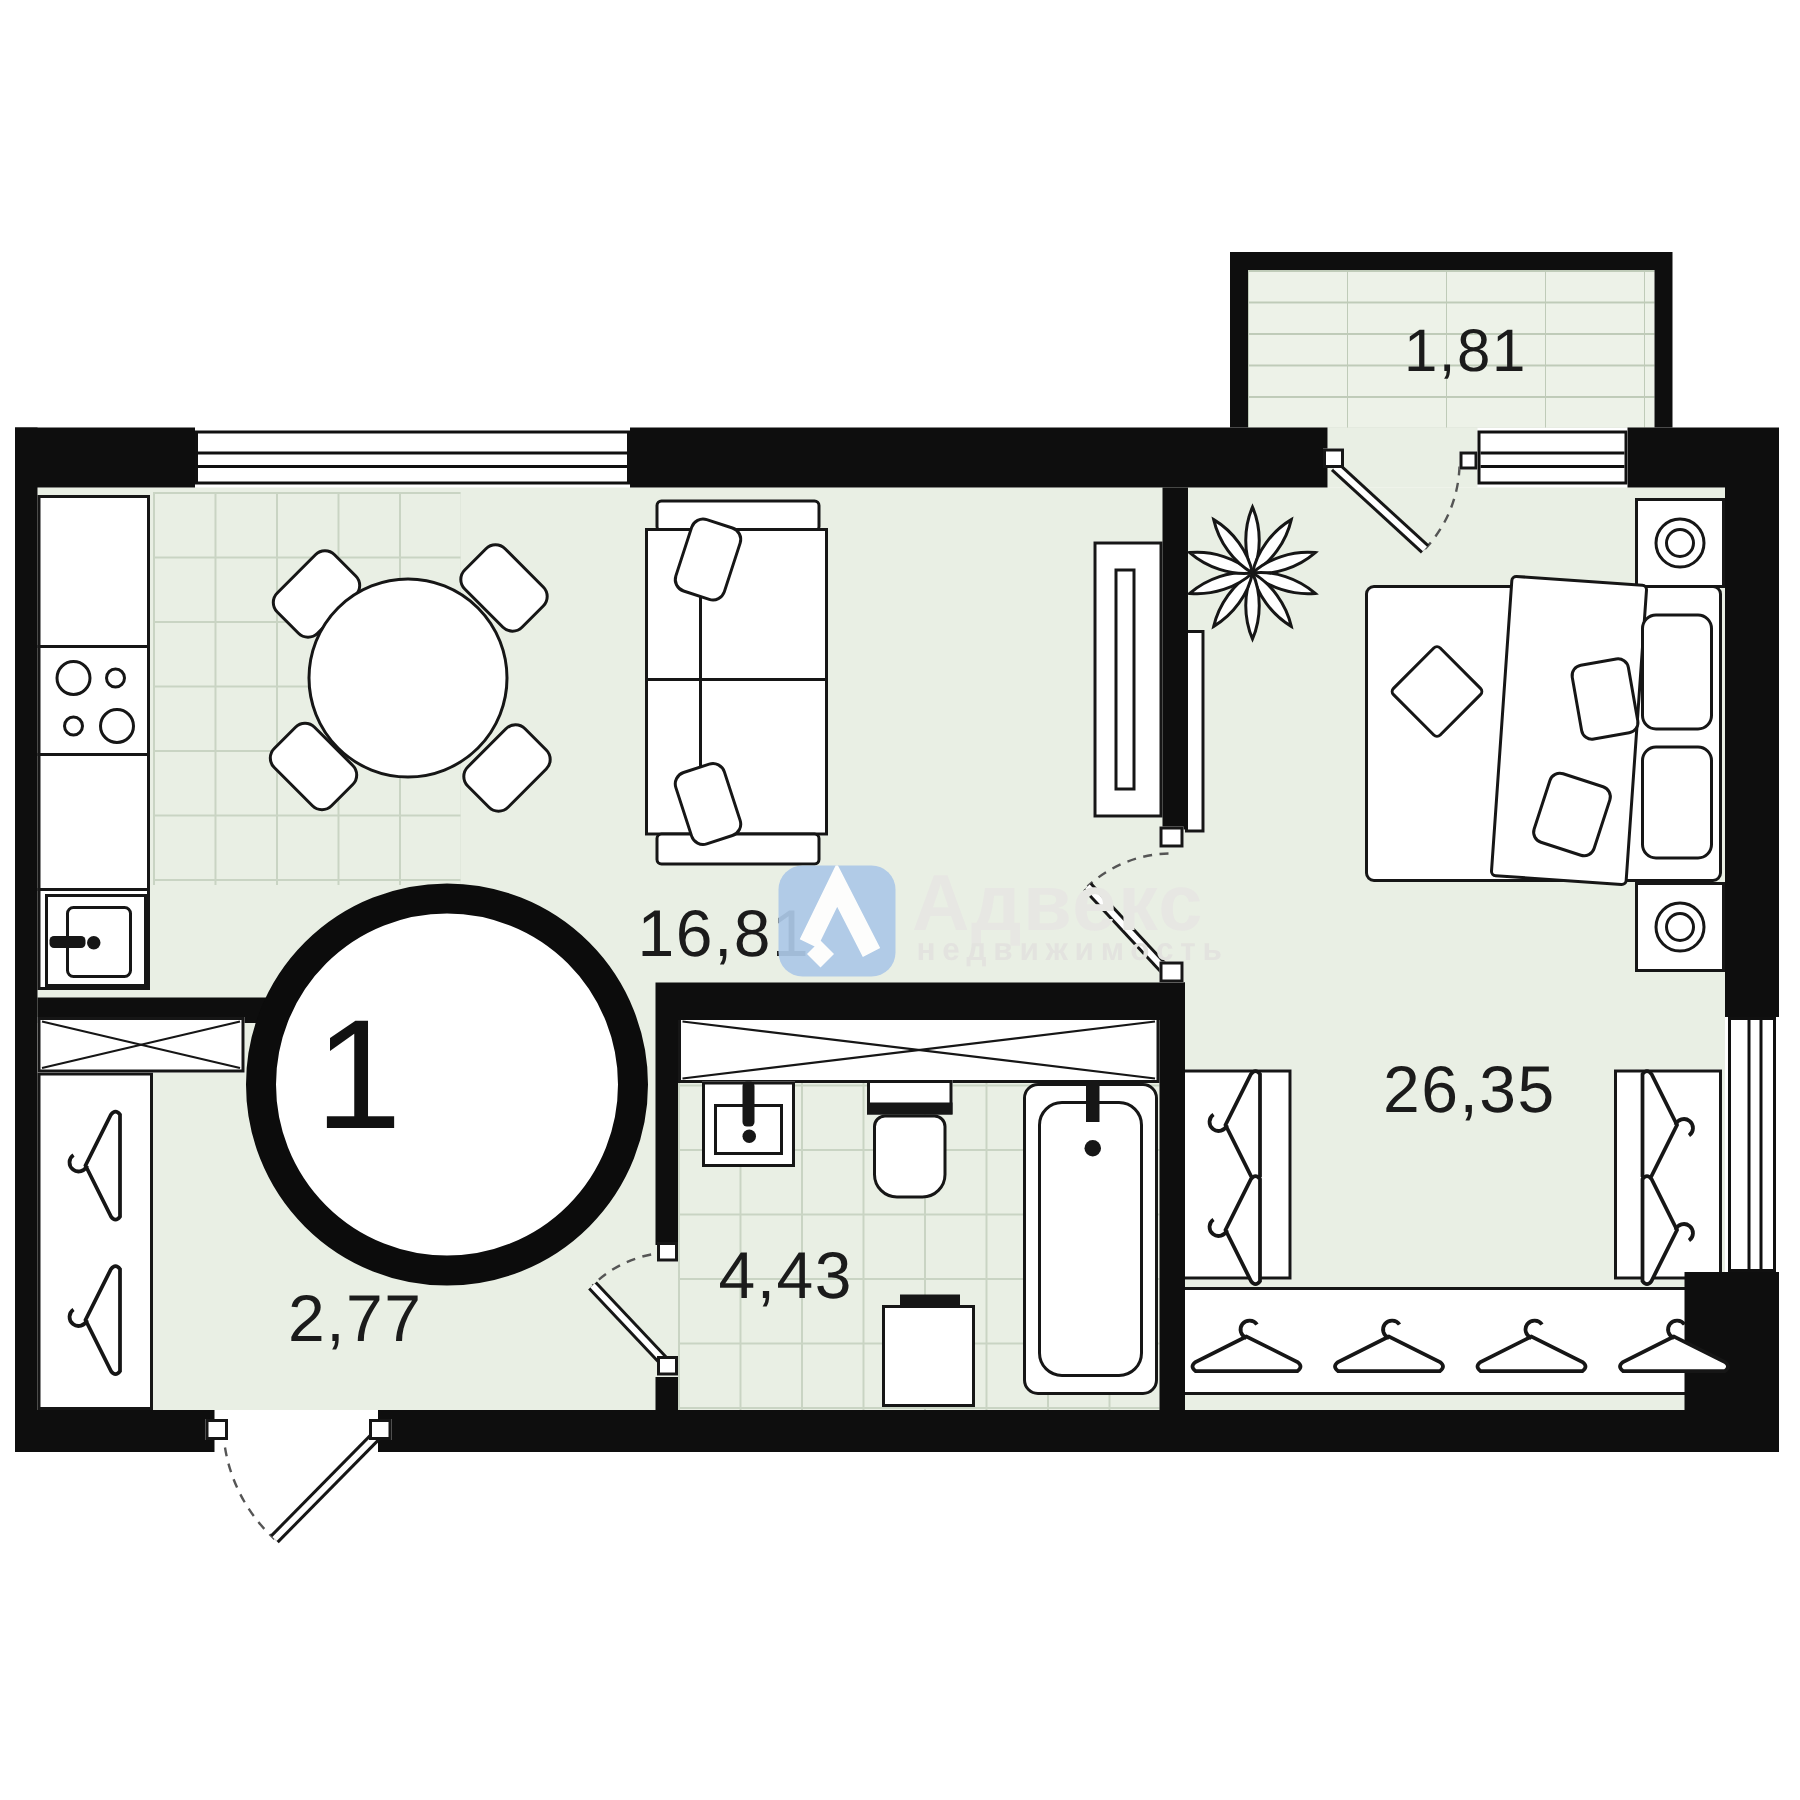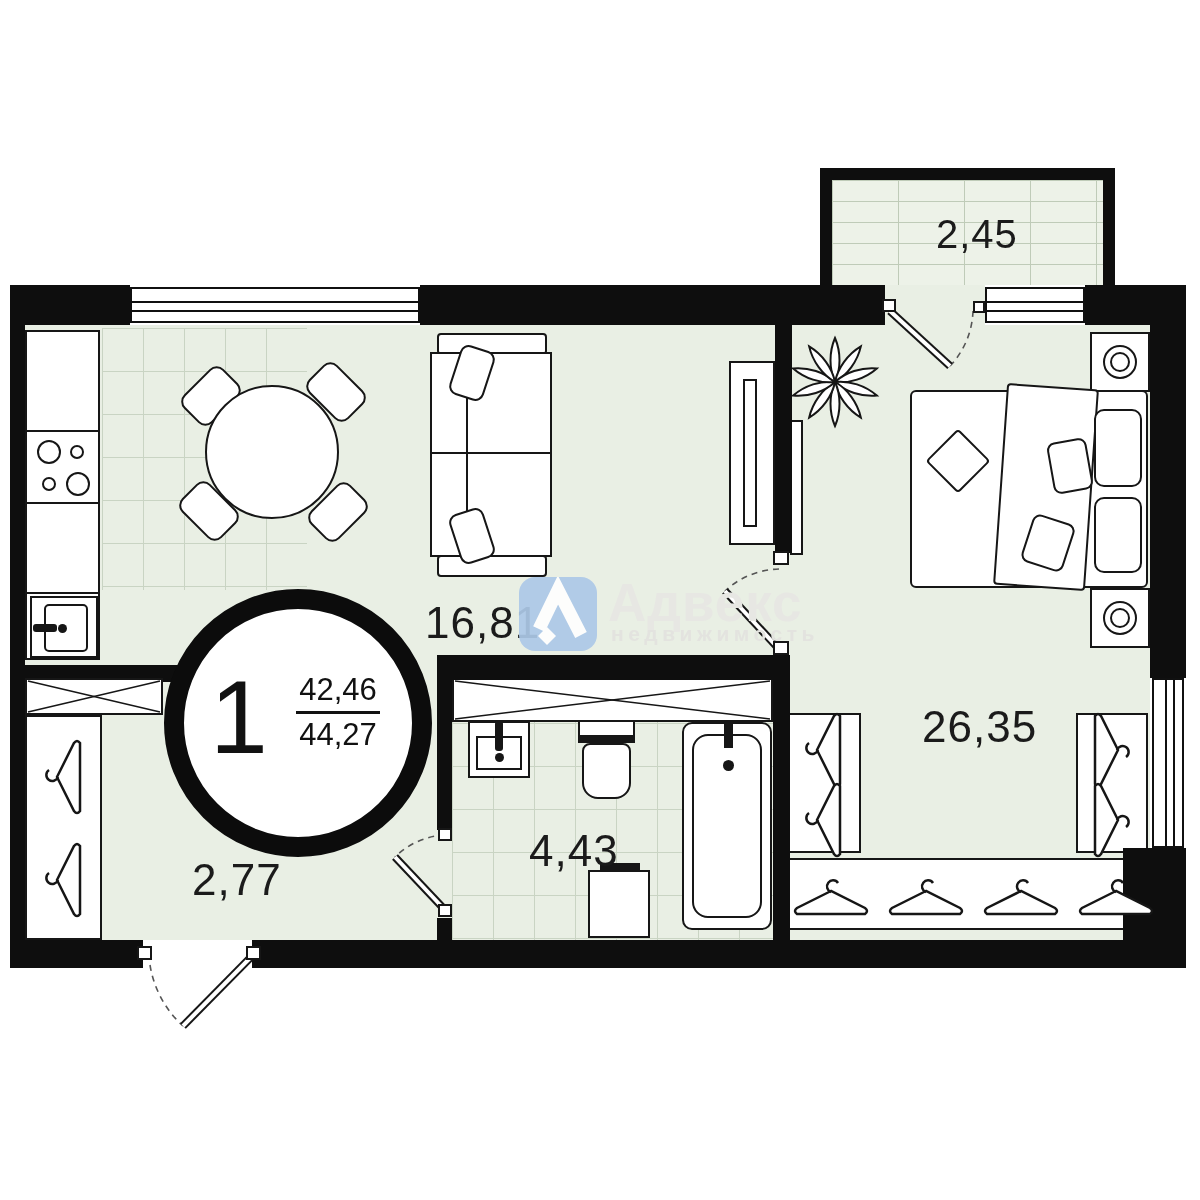--- a/index.html
+++ b/index.html
@@ -221,30 +221,25 @@
       <use href="#petal" transform="rotate(216)"></use>
         <use href="#petal" transform="rotate(252)"></use>
       <use href="#petal" transform="rotate(288)"></use>
         <use href="#petal" transform="rotate(324)"></use>
     </g>
   </svg>
 
   <div class="label" style="left:425px;top:598px;">16,81</div>
   <div class="label" style="left:922px;top:702px;">26,35</div>
   <div class="label" style="left:192px;top:855px;">2,77</div>
-  <div class="label" style="left:529px;top:826px;text-align:right;">4,43</div>
-  <div class="label" style="left:936px;top:212px;font-size:40px;">2,45</div>
+  <div class="label" style="left:479px;top:826px;text-align:right;">4,43</div>
+  <div class="label" style="left:936px;top:212px;font-size:40px;">1,81</div>
 
   <div class="badge">
     <div class="one">1</div>
-    <div class="frac">
-      <div class="num">42,46</div>
-      <div class="bar"></div>
-      <div class="num">44,27</div>
-    </div>
   </div>
 
   <div class="wm-logo">
     <svg width="78" height="74" viewBox="0 0 78 74">
       <polyline points="20,52 39,13 62,58" fill="none" stroke="#ffffff" stroke-width="13" stroke-linejoin="miter"></polyline>
       <polygon points="28,50 37,59 28,68 19,59" fill="#ffffff"></polygon>
     </svg>
   </div>
   <div class="wm-brand">Адвекс</div>
   <div class="wm-sub">недвижимость</div>

